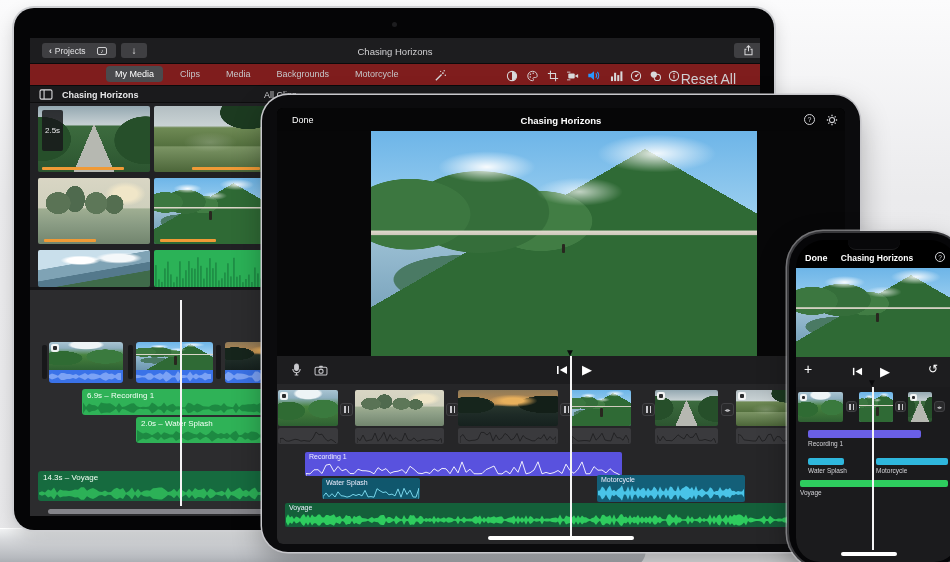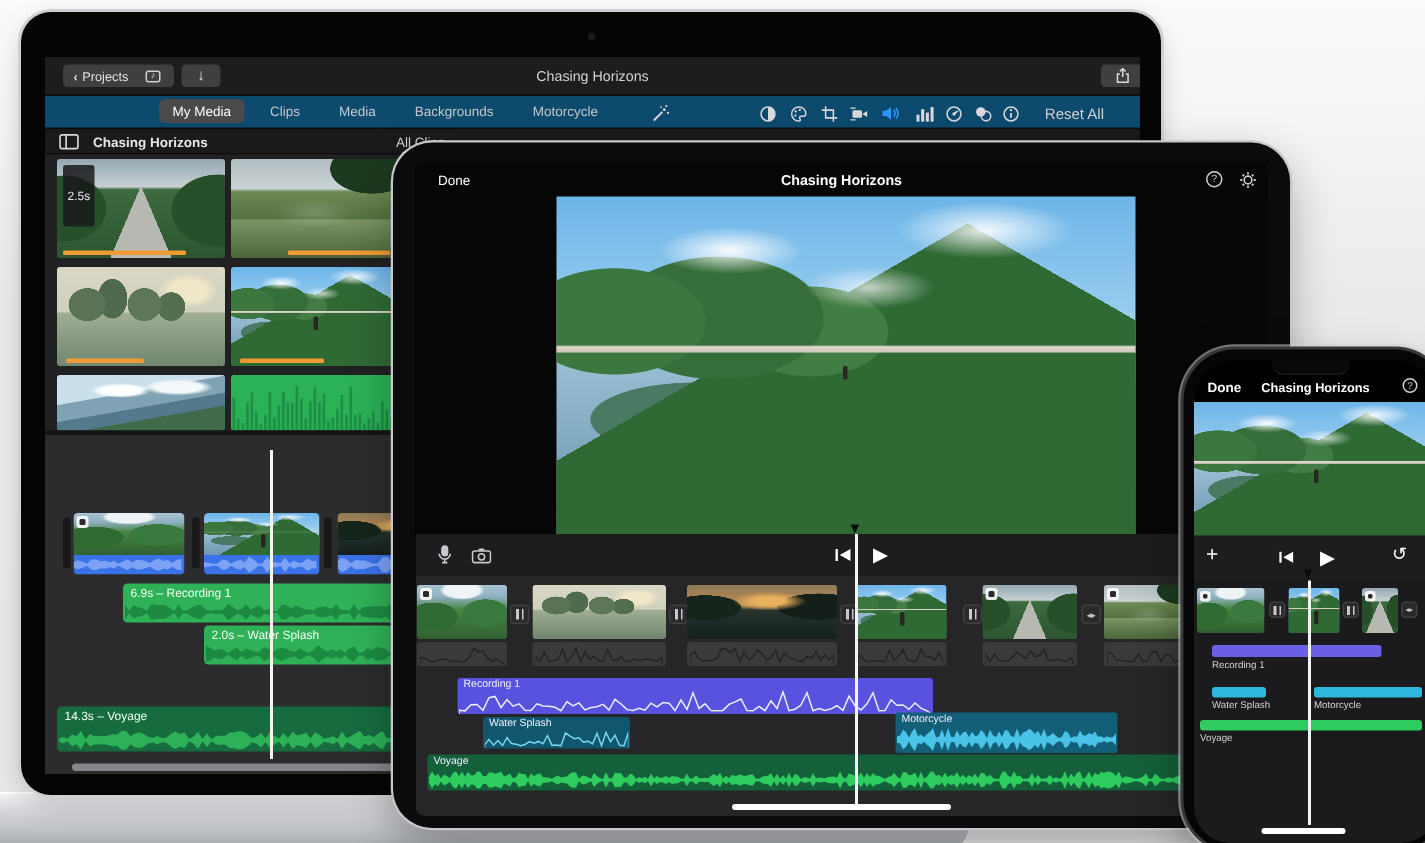--- a/index.html
+++ b/index.html
@@ -16,24 +16,24 @@
   .mac-base { left:-30px; top:528px; width:676px; height:40px;
     background:linear-gradient(180deg,#f4f5f6 0%,#d6d8db 30%,#b6b9be 75%,#9da1a6 100%);
     border-radius:0 14px 18px 0; box-shadow:inset 0 1px 0 #ffffff; }
   .mac-scoop { left:598px; top:0; width:30px; height:6px; background:#c4c7cb; border-radius:0 0 8px 8px; }
   .mac-display { left:30px; top:38px; width:730px; height:478px; background:#202022; overflow:hidden; }
 
   .m-toolbar { left:0; top:0; width:730px; height:26px; background:#1d1d1f; border-bottom:1px solid #0a0a0b; }
   .m-btn { background:#3f3f42; border-radius:3px; color:#e3e3e5; font-size:8.5px;
            display:flex; align-items:center; justify-content:center; gap:3px; height:15px; top:5px; }
   .m-title { left:0; top:8px; width:730px; text-align:center; font-size:9.5px; color:#d2d2d4; }
-  .m-tabrow { left:0; top:26px; width:730px; height:22px; background:#0c4a6e; border-bottom:1px solid #0a0a0b; }
+  .m-tabrow { left:0; top:26px; width:730px; height:22px; background:#7f1d1d; border-bottom:1px solid #0a0a0b; }
   .m-tab { font-size:9px; color:#c6c6c9; padding:3px 9px; border-radius:4px; }
   .m-tab.active { background:#4a4a4d; color:#ffffff; }
-  .m-reset { font-size:10px; color:#d0d0d3; }
+  .m-reset { font-size:14px; color:#d0d0d3; }
   .m-bhead { left:0; top:48px; width:730px; height:17px; background:#1a1a1c; border-bottom:1px solid #0d0d0e; }
   .m-grid { left:0; top:65px; width:730px; height:184px; background:#212124; }
   .thumb { width:112px; height:66px; border-radius:2px; overflow:hidden; background:#333; }
   .obar { position:absolute; bottom:2px; height:3px; background:#f09a36; border-radius:1px; }
   .dur-badge { position:absolute; top:4px; left:4px; background:rgba(25,25,27,.85); color:#e8e8ea;
                font-size:8px; padding:16px 3px; border-radius:2px; }
   .m-timeline { left:0; top:249px; width:730px; height:229px; background:#2c2c2e; border-top:3px solid #151517; }
   .handle { width:5px; height:34px; background:#18181a; border-radius:2px; }
   .m-clip { border-radius:3px; overflow:hidden; }
   .m-clip .vid { width:100%; height:28px; }

